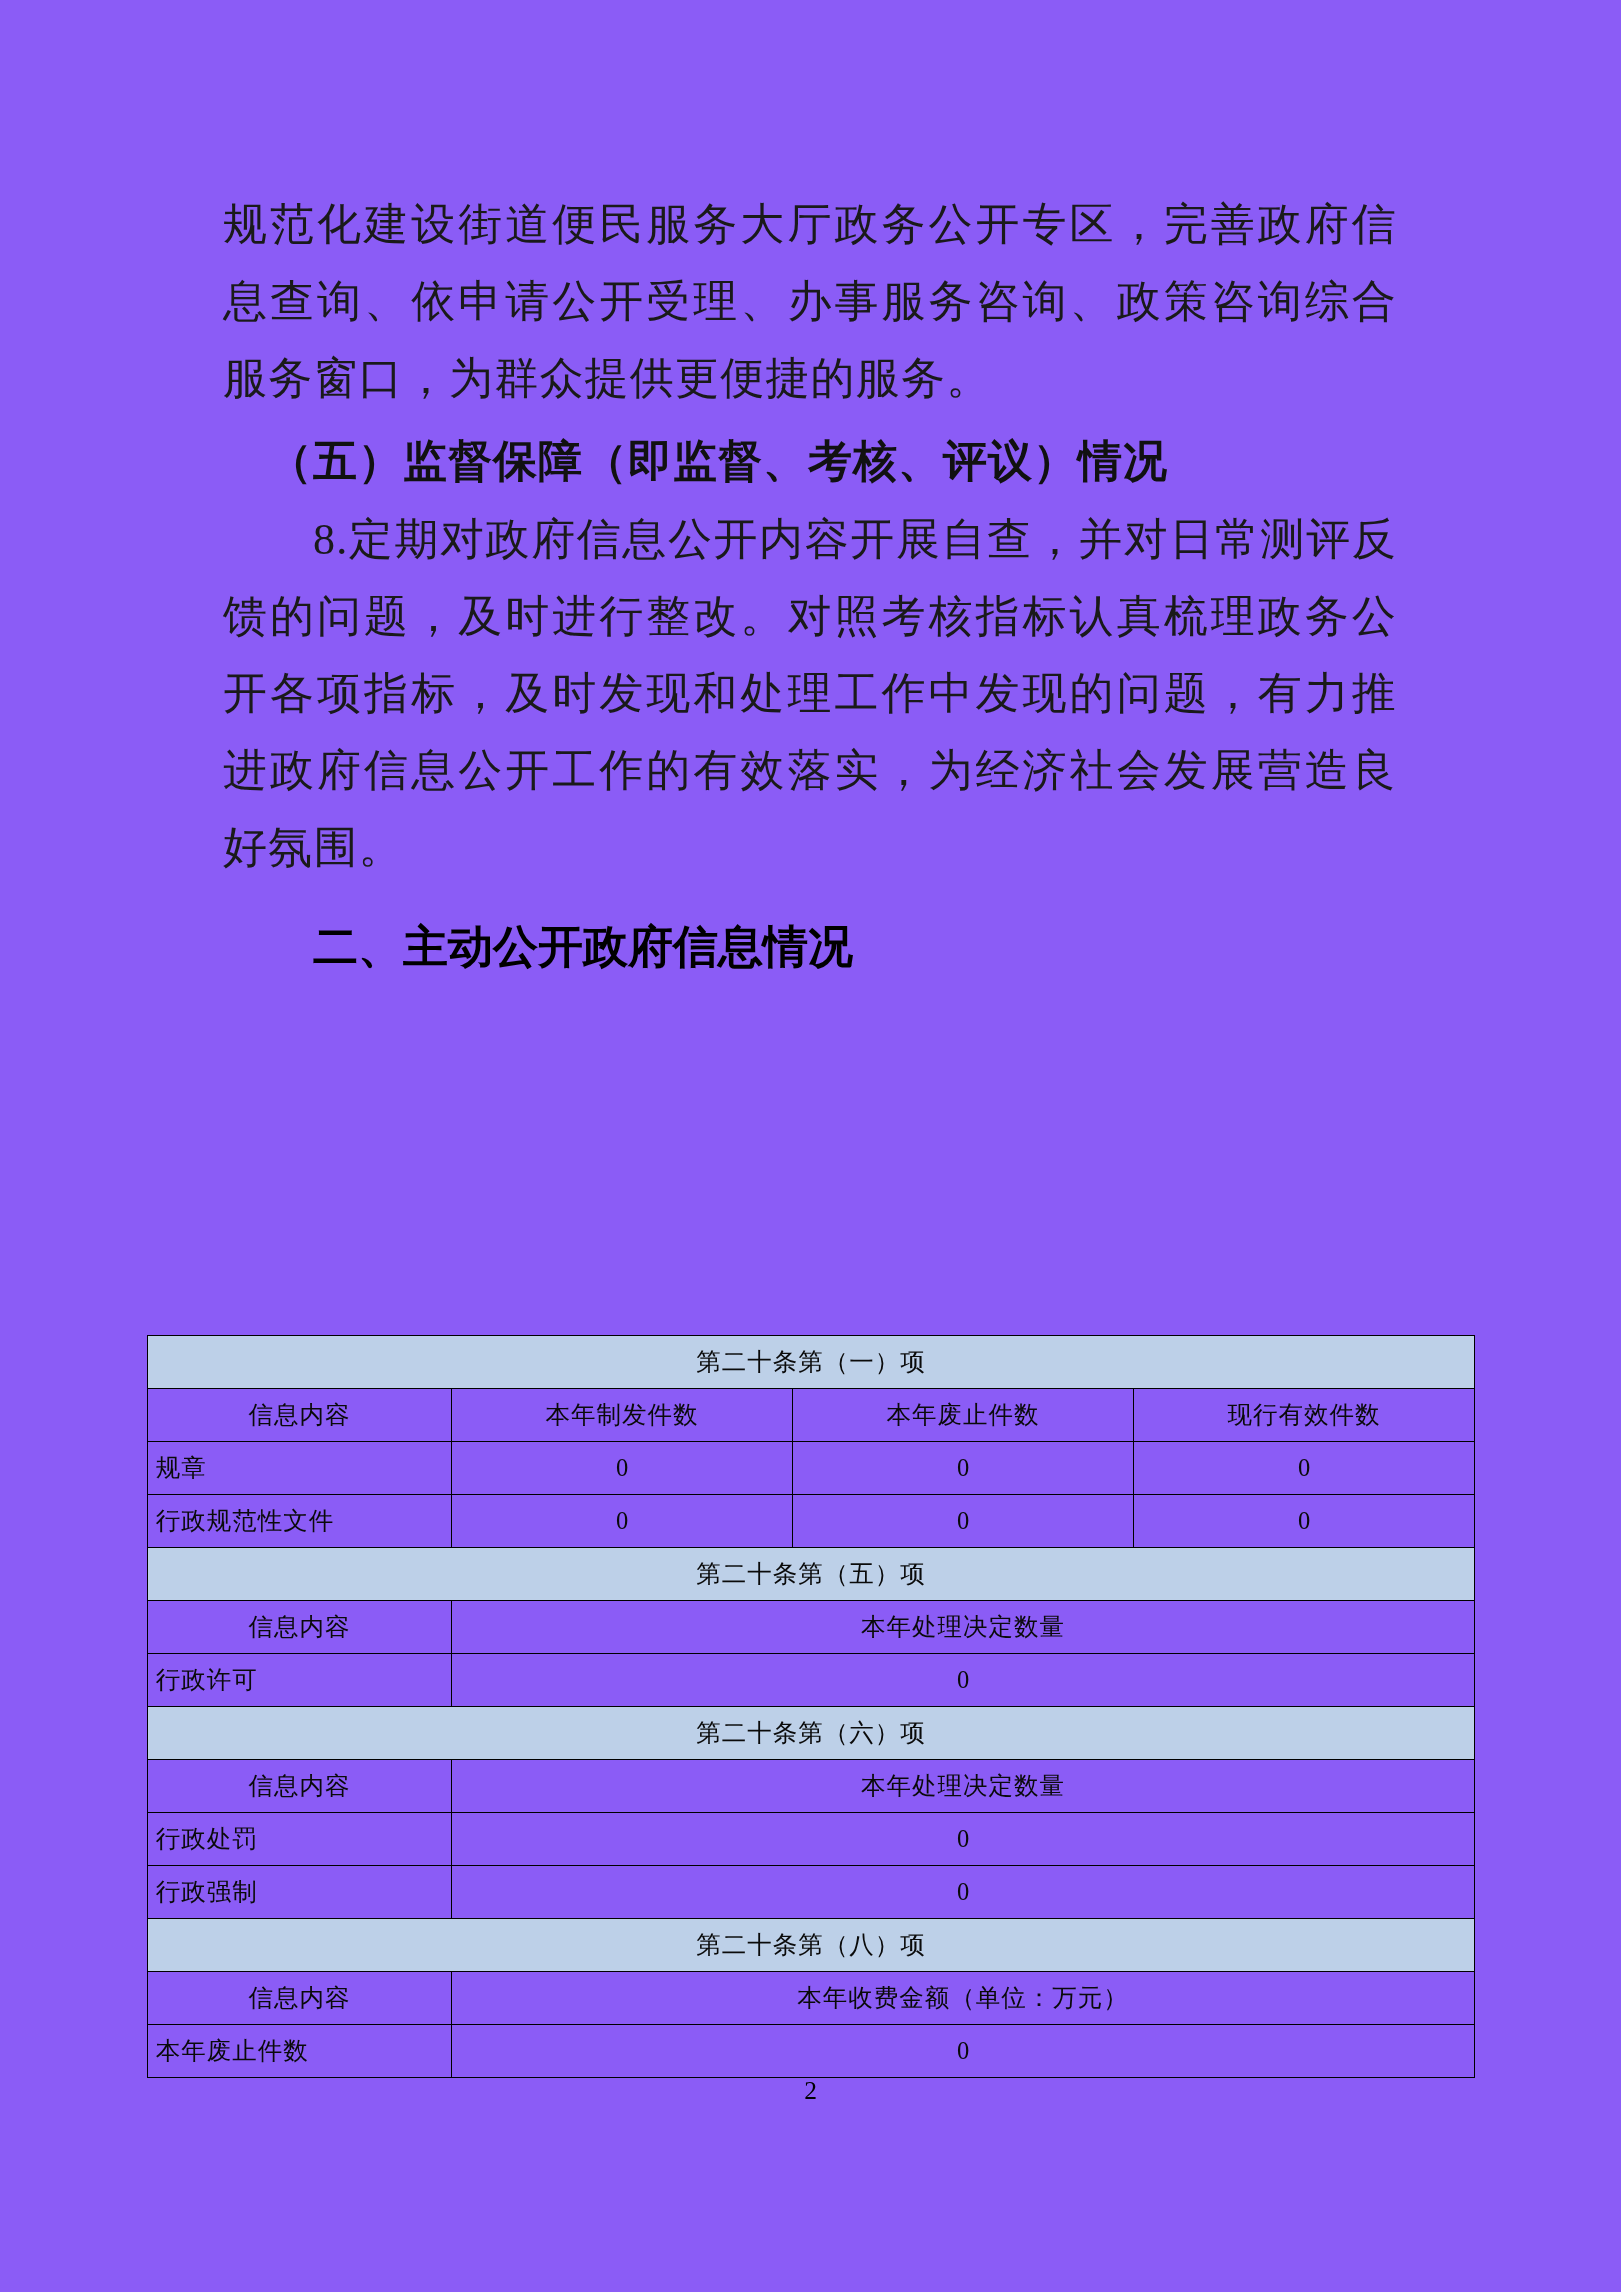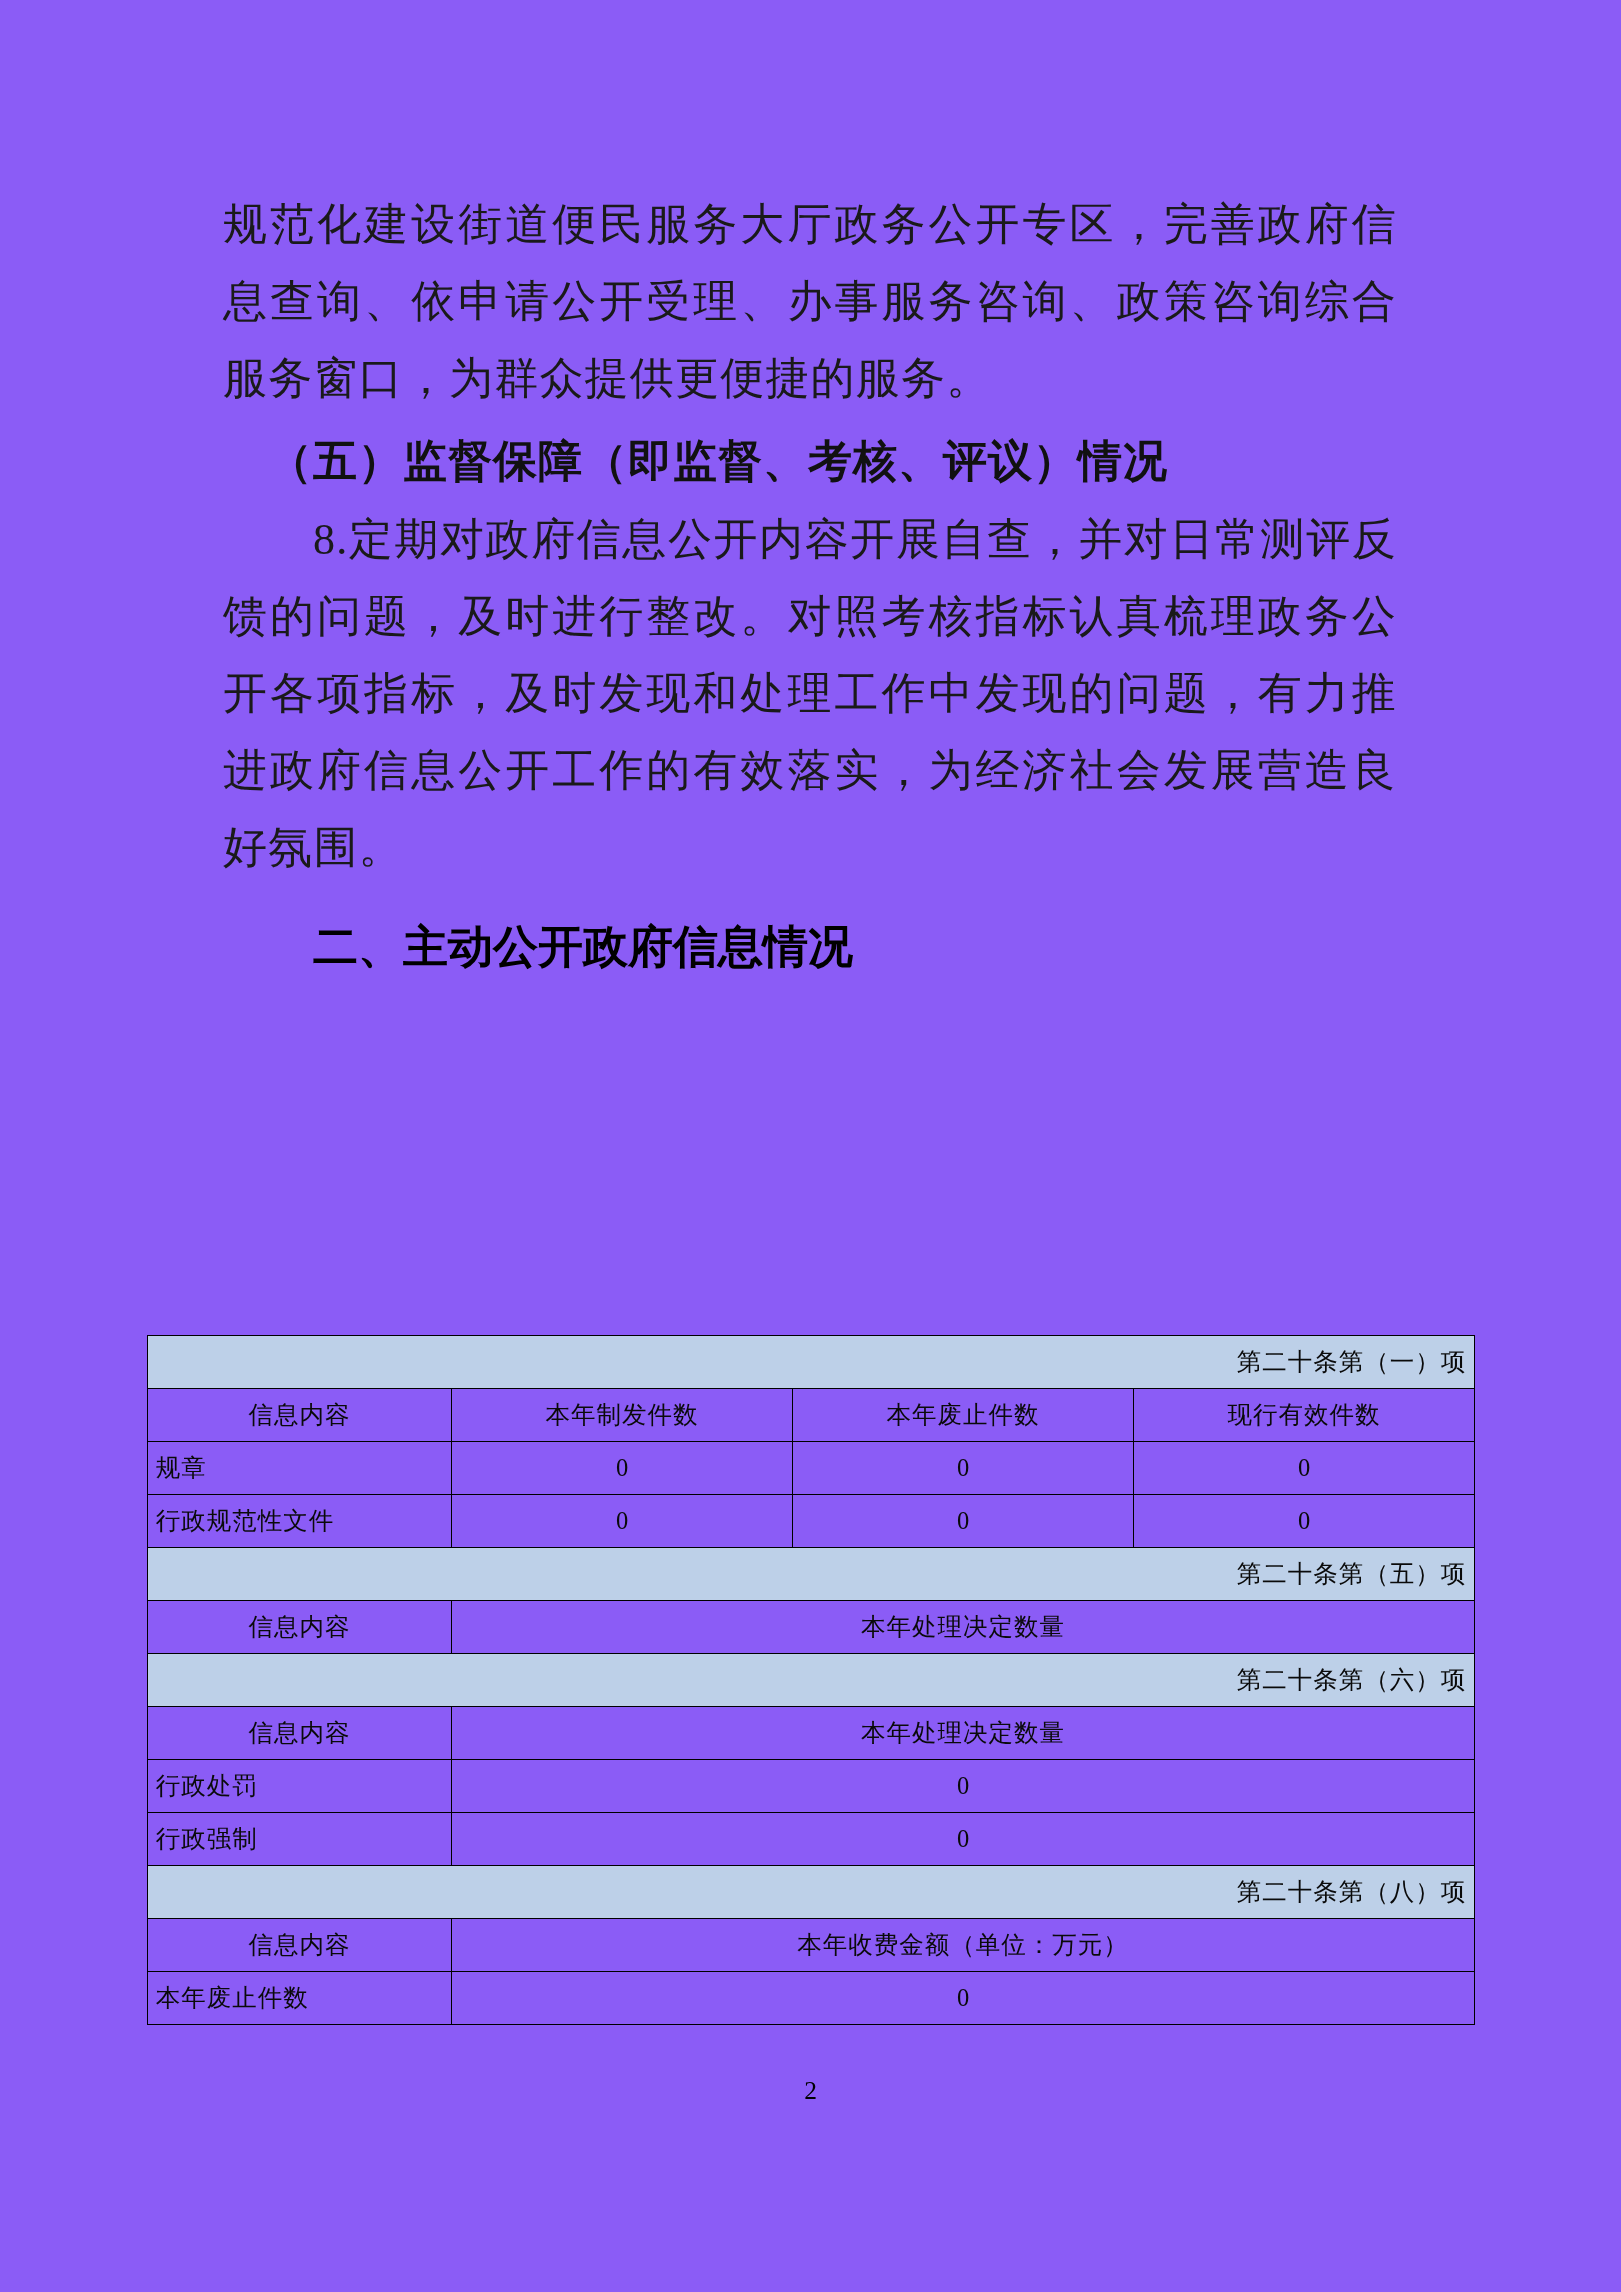--- a/index.html
+++ b/index.html
@@ -78,21 +78,21 @@
   }
   table.report td {
     border: 1.6px solid #000000;
     height: 48px;
     padding: 2px 7.8px;
     vertical-align: middle;
     line-height: 1.15;
   }
   td.band {
     background: #bdd0e8;
-    text-align: right;
+    text-align: center;
     height: 49px;
     letter-spacing: 1px;
   }
   td.colhead {
     text-align: center;
     letter-spacing: 1px;
   }
   td.rowlabel {
     text-align: left;
     padding-left: 9.8px;
@@ -169,20 +169,24 @@
           <td class="num">0</td>
         </tr>
 
         <tr>
           <td class="band" colspan="4">第二十条第（五）项</td>
         </tr>
         <tr>
           <td class="colhead">信息内容</td>
           <td class="colhead" colspan="3">本年处理决定数量</td>
         </tr>
+        <tr>
+          <td class="rowlabel">行政许可</td>
+          <td class="num" colspan="3">0</td>
+        </tr>
 
         <tr>
           <td class="band" colspan="4">第二十条第（六）项</td>
         </tr>
         <tr>
           <td class="colhead">信息内容</td>
           <td class="colhead" colspan="3">本年处理决定数量</td>
         </tr>
         <tr>
           <td class="rowlabel">行政处罚</td>

